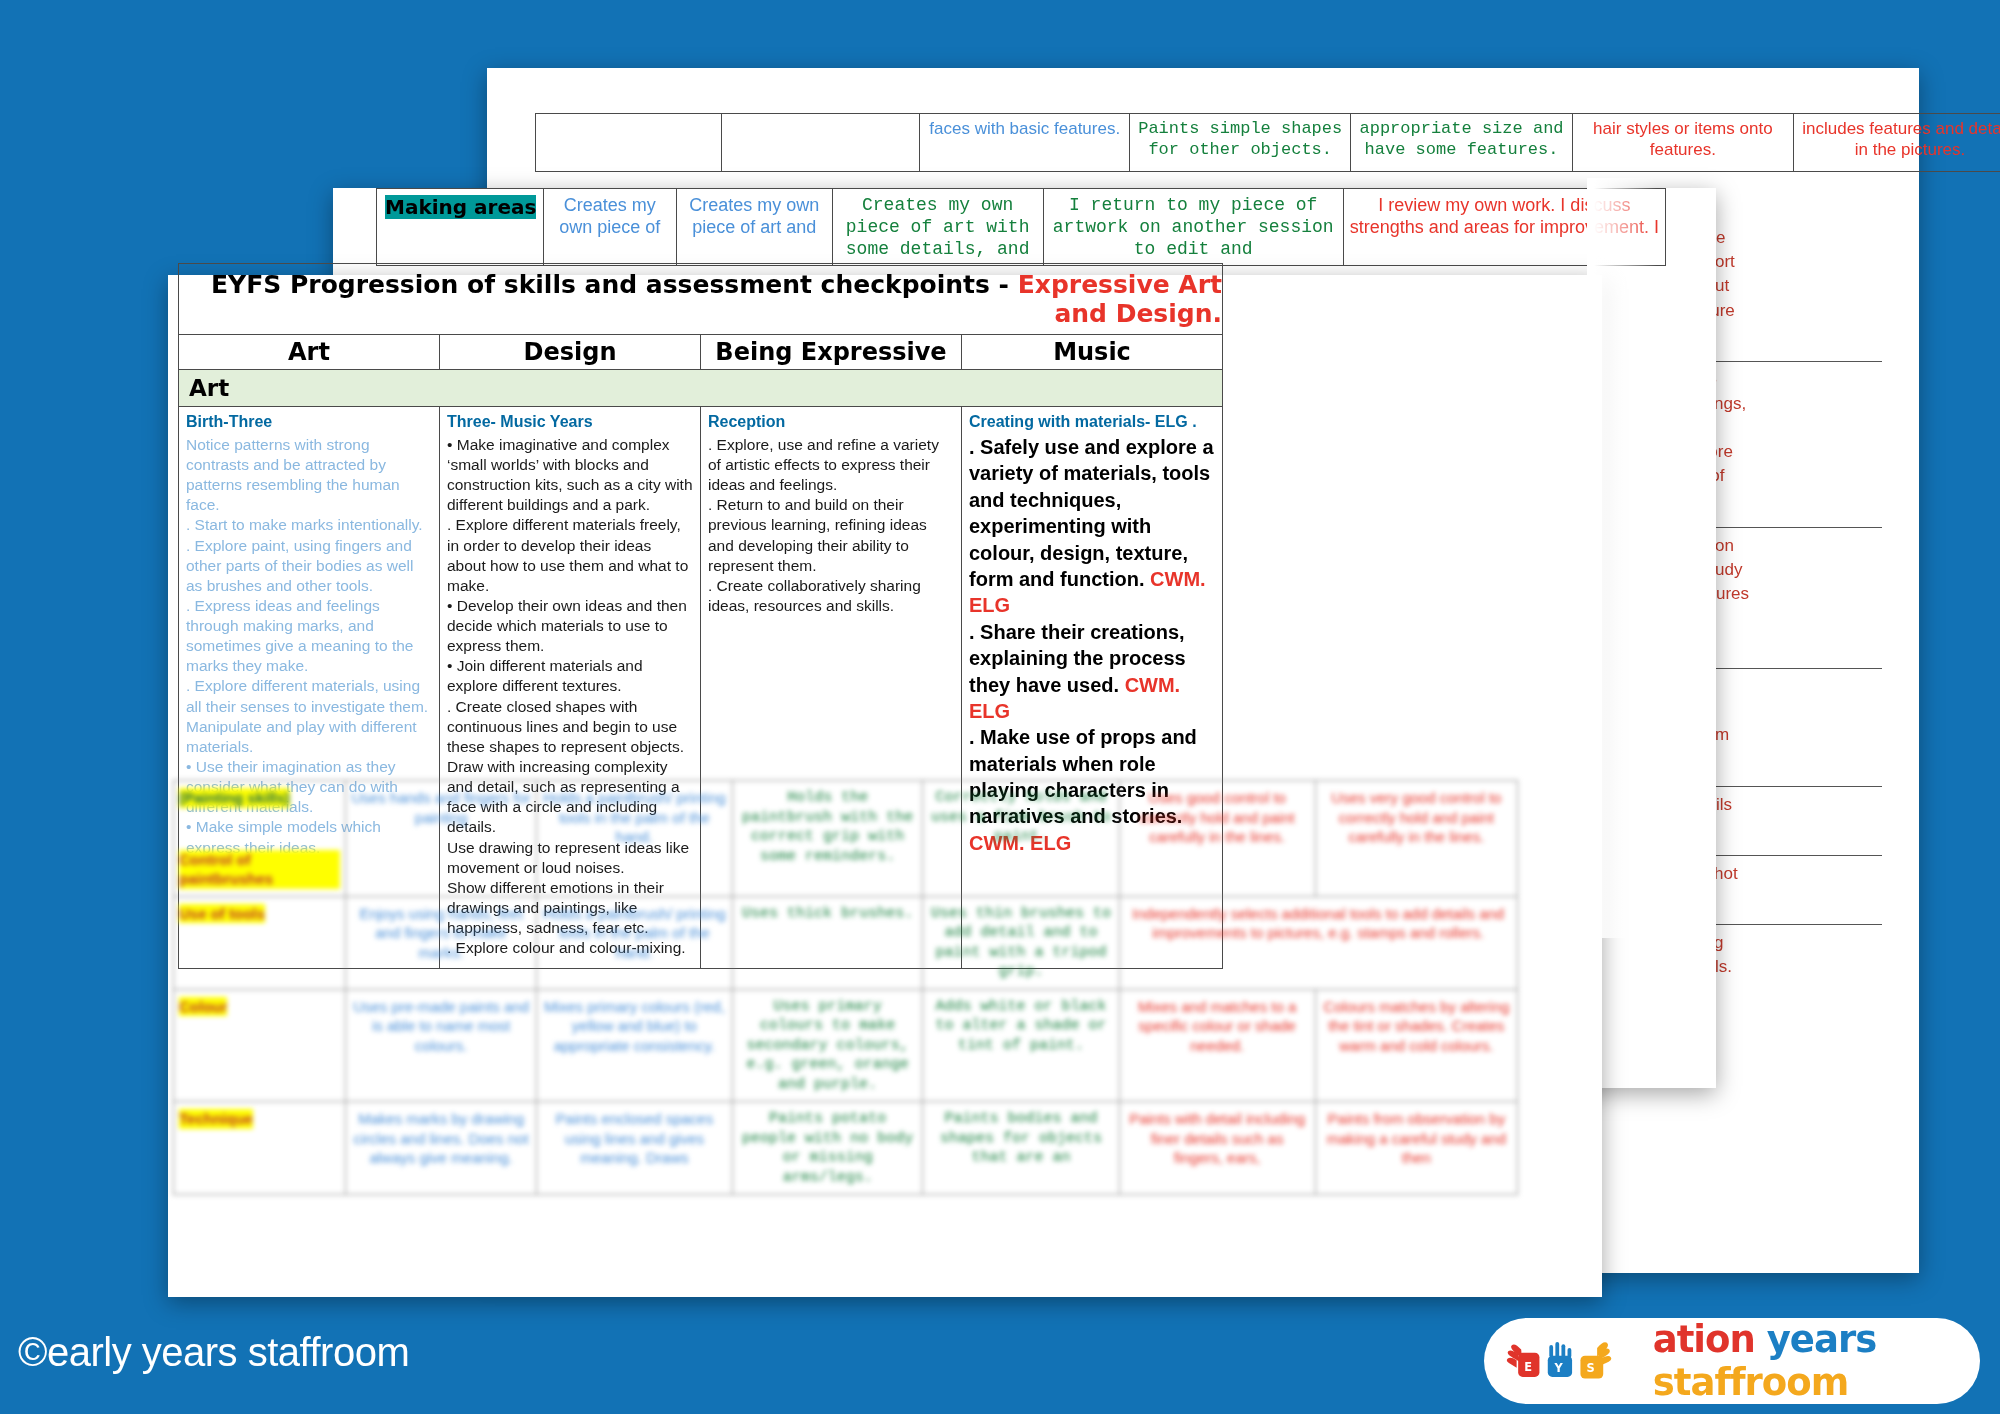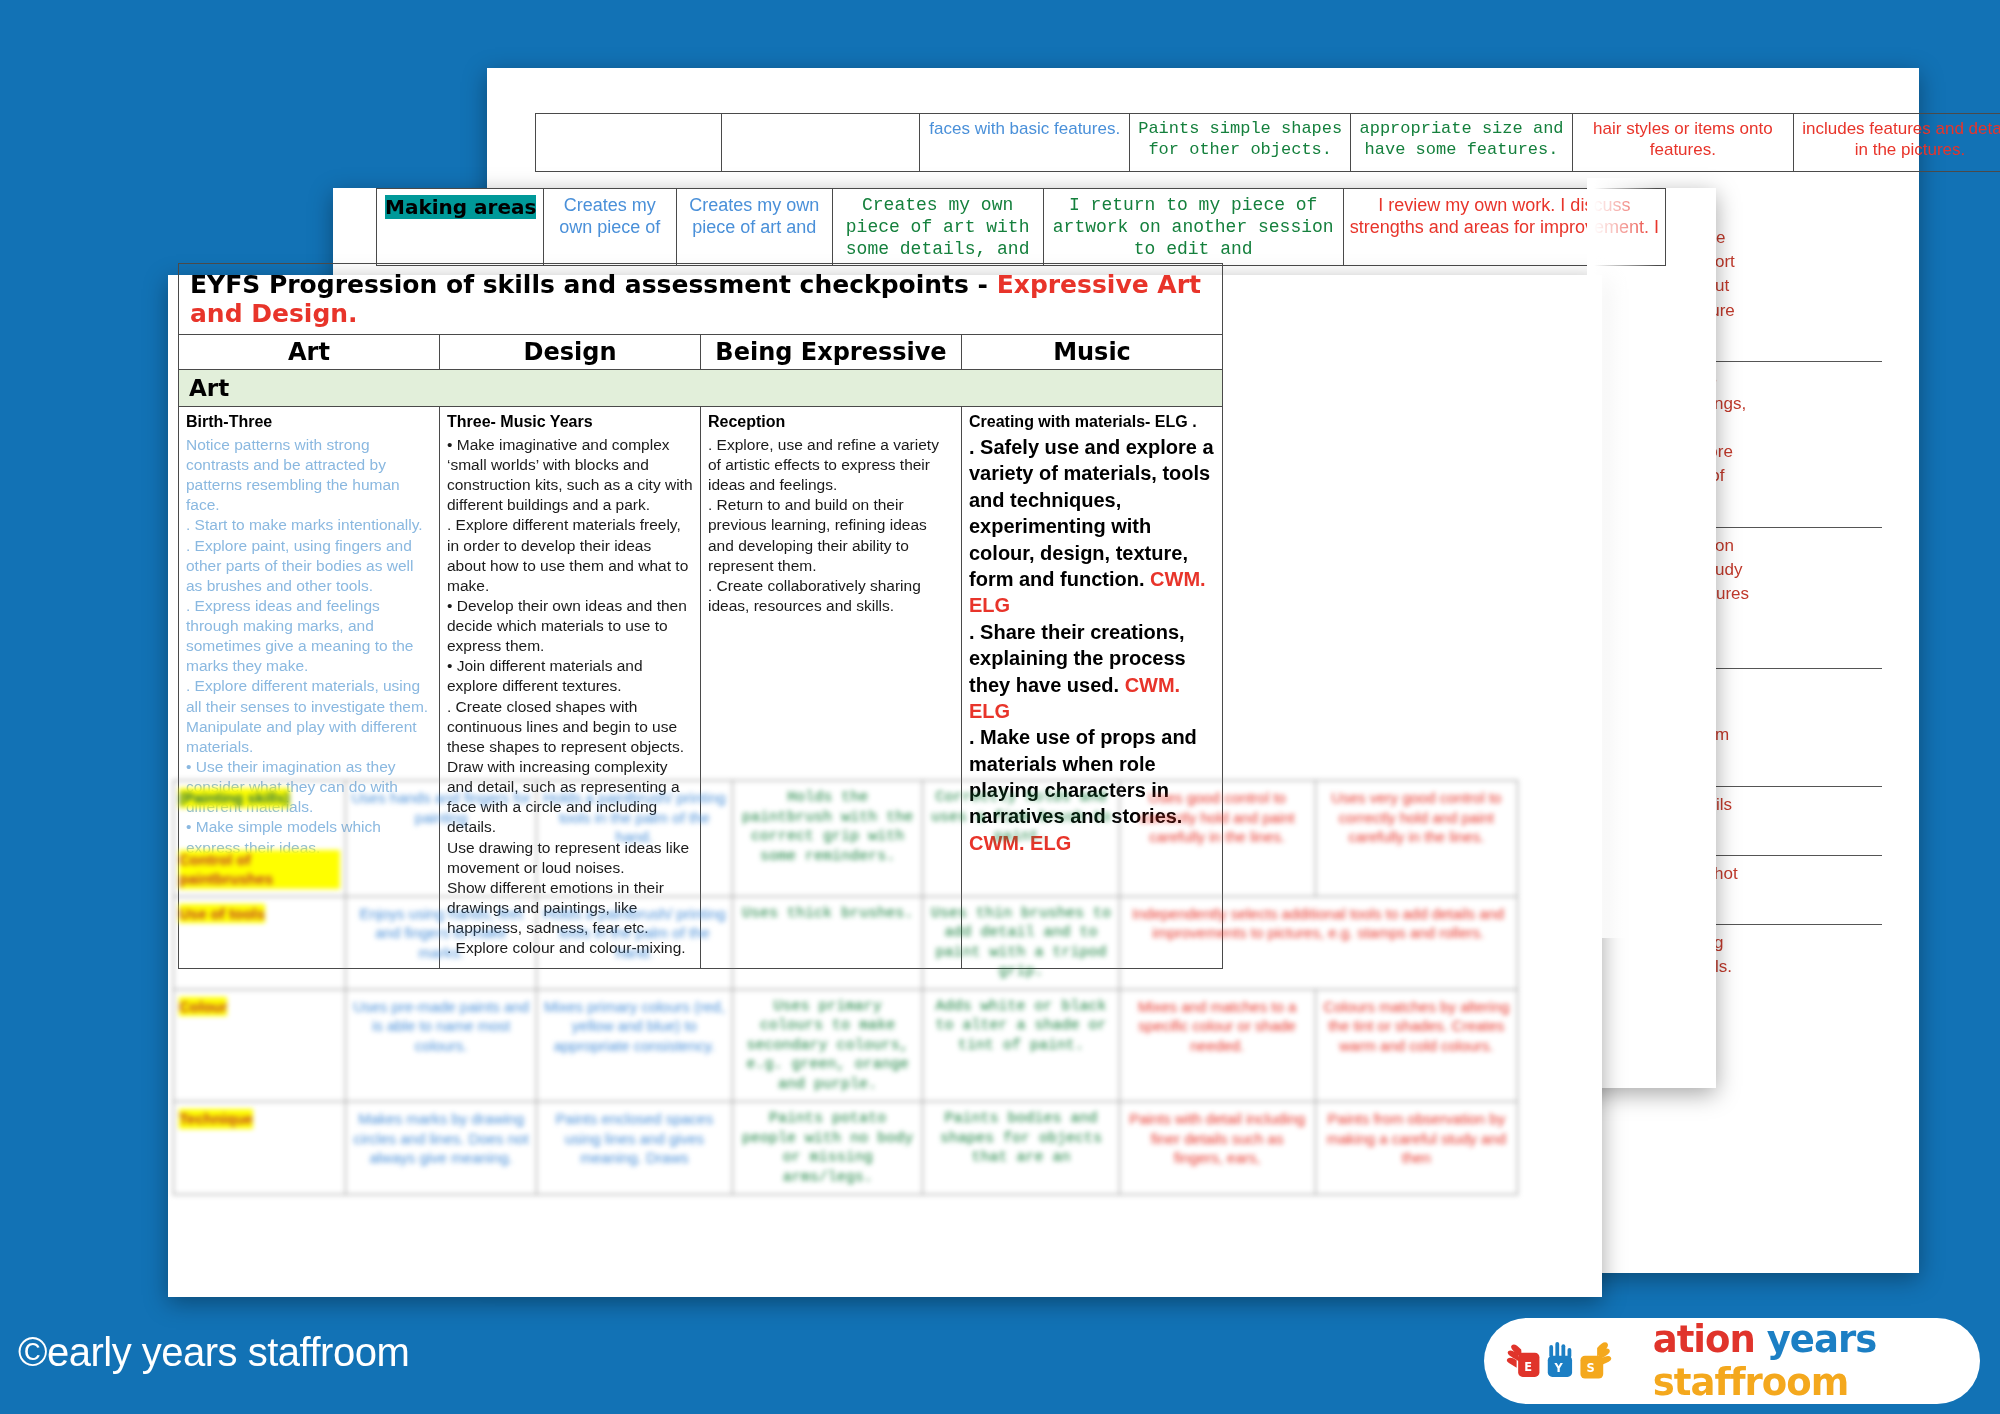--- a/index.html
+++ b/index.html
@@ -23,21 +23,21 @@
   #card-mid   { left:333px; top:188px; width:1383px; height:900px;  }
   #card-front { left:168px; top:275px; width:1434px; height:1022px; }
 
   
   table { border-collapse:collapse; width:100%; table-layout:fixed; }
   td, th { border:1px solid #4a4a4a; vertical-align:top; padding:4px 6px; }
 
   .c-blue   { color:#4a90d9; }
   .c-black  { color:#15803d;font-family:Liberation Mono, monospace; }
   .c-red    { color:#e8342a; }
-  .c-green  { color:#000000; font-weight:bold; }
+  .c-green  { color:#0369a1; font-weight:bold; }
   .hl-yellow{ background:#ffff00; color:#000; font-weight:bold; }
   .hl-teal  { background:#009999; color:#000; font-weight:bold; }
 
   
   #card-back .bk-table { position:absolute; left:48px; top:45px; width:1492px; }
   #card-back .bk-table td { height:58px; text-align:center; font-size:17px; line-height:1.25; }
 
   #card-back .bk-right {
     position:absolute; left:1155px; top:128px; width:240px;
     font-size:17px; line-height:1.42; color:#c0392b;
@@ -56,21 +56,21 @@
   #card-mid .md-right {
     position:absolute; left:905px; top:88px; width:260px;
     font-size:17px; line-height:1.4; color:#c0392b;
   }
   #card-mid .md-right .seg { border-top:1px solid #555; padding:7px 4px 12px 4px; }
 
   
   #card-front .fr-wrap { position:absolute; left:10px; top:-20px; width:1060px; }
 
   #card-front .t-head td {
-    text-align:left; font-weight:bold; font-size:25px; padding:6px 11px;
+    text-align:right; font-weight:bold; font-size:25px; padding:6px 0;
     font-family:"DejaVu Sans", sans-serif;
     margin-top:44px;
   }
   #card-front .t-sub td {
     text-align:center; font-weight:bold; font-size:24px; padding:3px 4px;
     font-family:"DejaVu Sans", sans-serif;
   }
   #card-front .t-band td {
     background:#e2efda; font-weight:bold; font-size:23px; padding:5px 10px;
     font-family:"DejaVu Sans", sans-serif; text-align:left;

